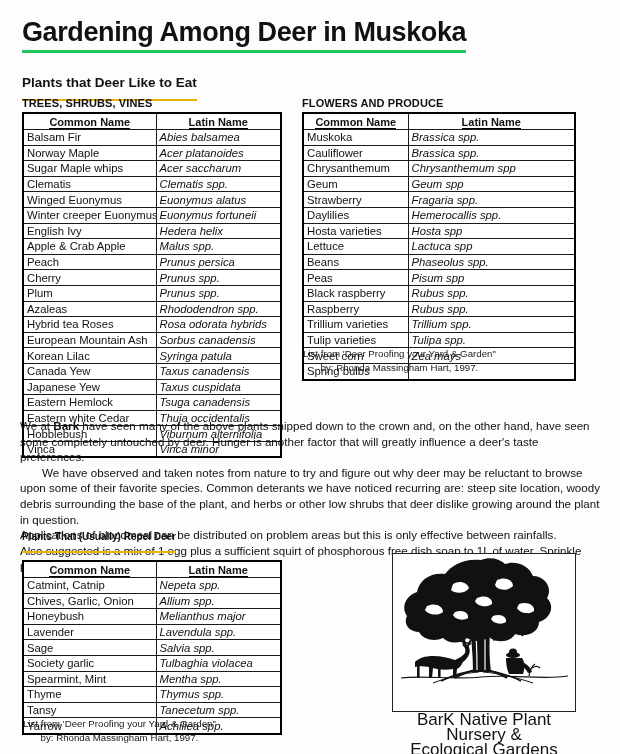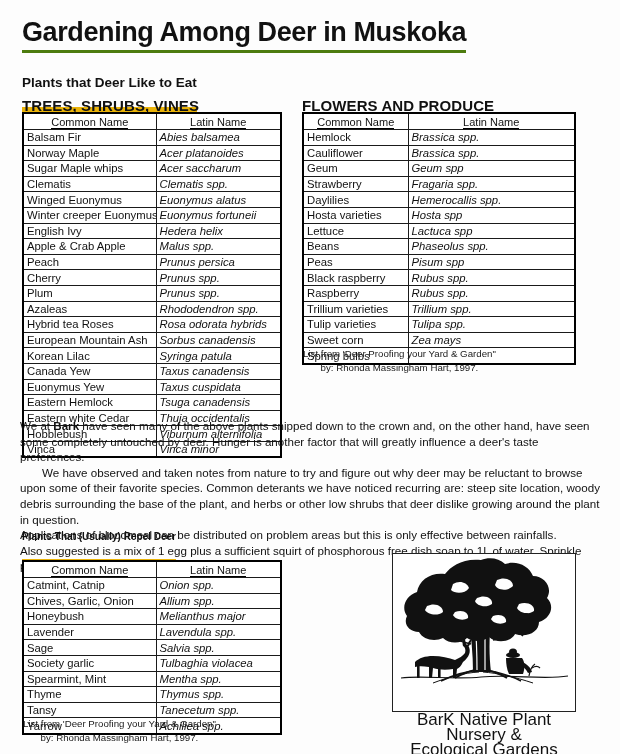--- a/index.html
+++ b/index.html
@@ -23,60 +23,60 @@
   }
 
   
   .doc-title {
     position: absolute;
     left: 22px;
     top: 18px;
     font-size: 27px;
     font-weight: bold;
     letter-spacing: -0.4px;
-    border-bottom: 3px solid #4d7c0f;
+    border-bottom: 3px solid #22c55e;
     padding-bottom: 2px;
     line-height: 1.1;
   }
 
   
   .sec-head {
     position: absolute;
     font-size: 13.5px;
     font-weight: bold;
-    border-bottom: 6px solid #eab308;
-    padding-bottom: 16px;
+    border-bottom: 2px solid #eab308;
+    padding-bottom: 8px;
     line-height: 1.15;
   }
   #head-eat  { left: 22px; top: 75px; }
   #head-repel{ left: 22px; top: 531px; font-size: 10px; }
 
   .col-head {
     position: absolute;
-    font-size: 15px;
+    font-size: 11px;
     font-weight: bold;
     letter-spacing: 0.1px;
   }
   #ch-trees   { left: 22px; top: 97px; }
   #ch-flowers { left: 302px; top: 97px; }
 
   
   table.plants {
     position: absolute;
     border-collapse: collapse;
     table-layout: fixed;
     background: #fff;
   }
   table.plants, table.plants th, table.plants td {
     border: 1px solid #1a1a1a;
   }
   table.plants { border: 2px solid #000; }
   table.plants th {
     font-size: 11px;
-    font-weight: normal;
+    font-weight: bold;
     text-align: center;
     padding: 1px 2px 0px 2px;
     height: 14px;
     line-height: 12px;
   }
   table.plants th span.u {
     border-bottom: 1.5px solid #000;
     padding-bottom: 0px;
   }
   table.plants td {
@@ -239,21 +239,21 @@
         </tr>
         <tr>
           <td>Korean Lilac</td>
           <td class="latin">Syringa patula</td>
         </tr>
         <tr>
           <td>Canada Yew</td>
           <td class="latin">Taxus canadensis</td>
         </tr>
         <tr>
-          <td>Euonymus Yew</td>
+          <td>Japanese Yew</td>
           <td class="latin">Taxus cuspidata</td>
         </tr>
         <tr>
           <td>Eastern Hemlock</td>
           <td class="latin">Tsuga canadensis</td>
         </tr>
         <tr>
           <td>Eastern white Cedar</td>
           <td class="latin">Thuja occidentalis</td>
         </tr>
@@ -274,26 +274,30 @@
         <col class="c2">
       </colgroup>
     <thead>
       <tr>
         <th><span class="u">Common Name</span></th>
         <th><span class="u">Latin Name</span></th>
       </tr>
     </thead>
     <tbody id="tbody-flowers">
         <tr>
-          <td>Hemlock</td>
+          <td>Muskoka</td>
           <td class="latin">Brassica spp.</td>
         </tr>
         <tr>
           <td>Cauliflower</td>
           <td class="latin">Brassica spp.</td>
+        </tr>
+        <tr>
+          <td>Chrysanthemum</td>
+          <td class="latin">Chrysanthemum spp</td>
         </tr>
         <tr>
           <td>Geum</td>
           <td class="latin">Geum spp</td>
         </tr>
         <tr>
           <td>Strawberry</td>
           <td class="latin">Fragaria spp.</td>
         </tr>
         <tr>
@@ -364,21 +368,21 @@
       </colgroup>
     <thead>
       <tr>
         <th><span class="u">Common Name</span></th>
         <th><span class="u">Latin Name</span></th>
       </tr>
     </thead>
     <tbody id="tbody-repel">
         <tr>
           <td>Catmint, Catnip</td>
-          <td class="latin">Onion spp.</td>
+          <td class="latin">Nepeta spp.</td>
         </tr>
         <tr>
           <td>Chives, Garlic, Onion</td>
           <td class="latin">Allium spp.</td>
         </tr>
         <tr>
           <td>Honeybush</td>
           <td class="latin">Melianthus major</td>
         </tr>
         <tr>

